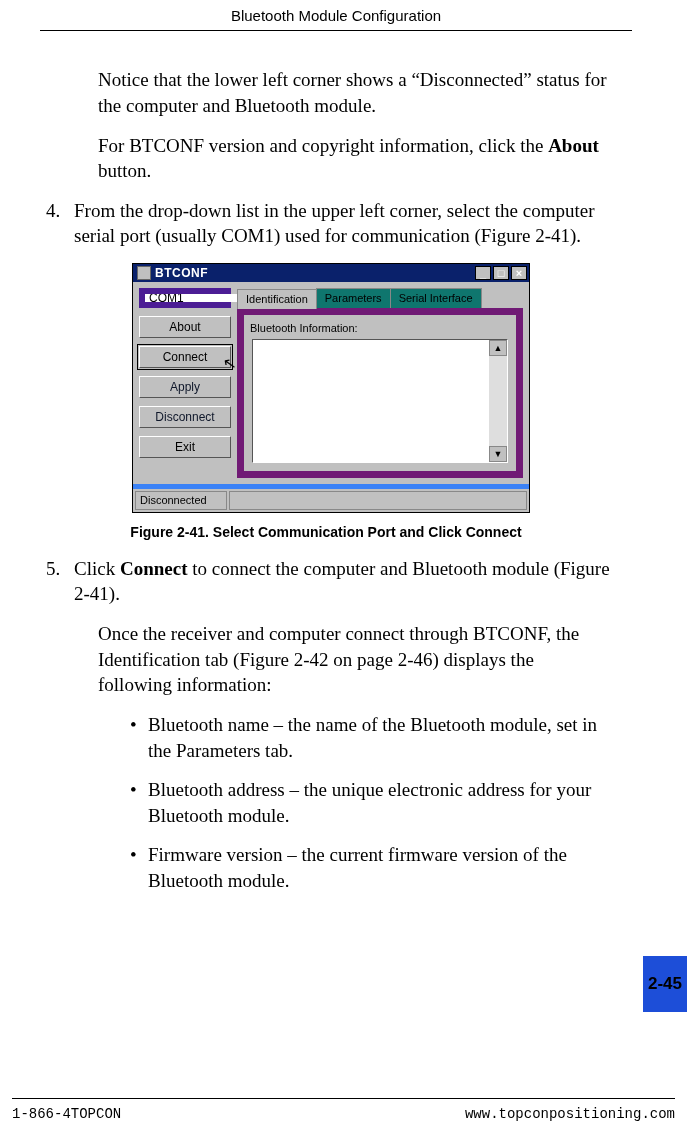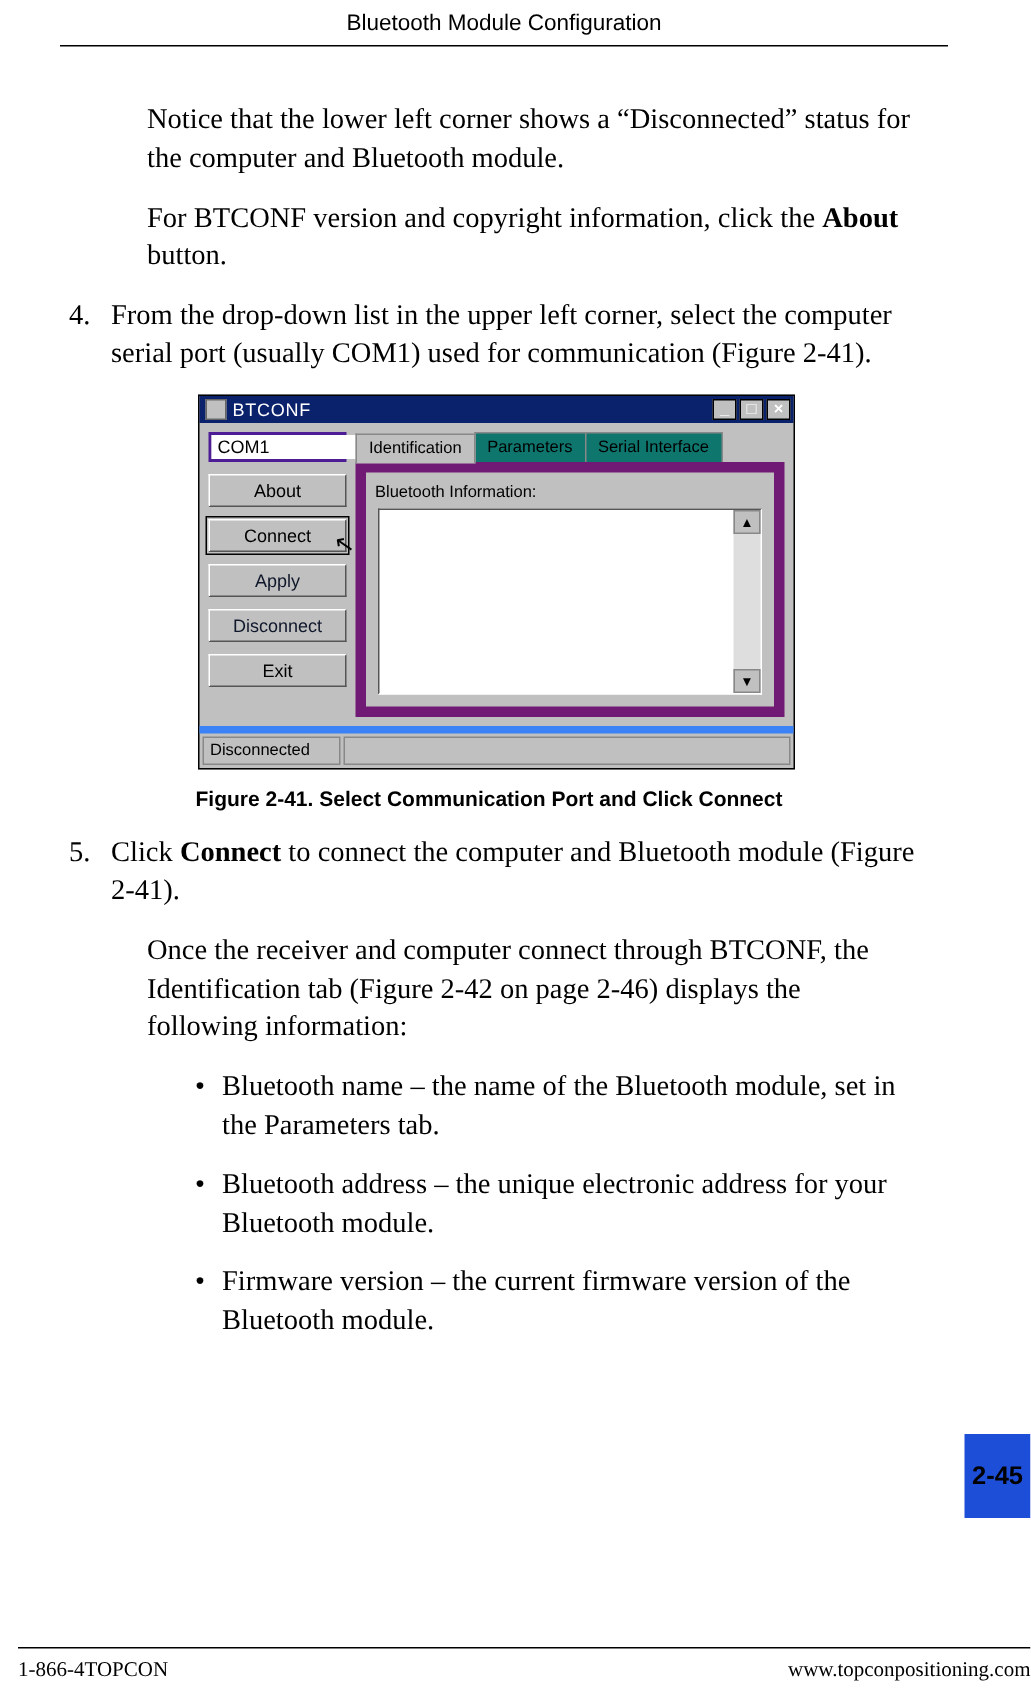--- a/index.html
+++ b/index.html
@@ -84,21 +84,21 @@
       height: 18px;
     }
     .title-icon {
       width: 14px; height: 14px;
       background: #c0c0c0;
       border: 1px solid #666;
       margin-right: 4px;
     }
     .title-text {
       flex: 1;
-      font-weight: normal;
+      font-weight: bold;
       font-size: 12px;
       letter-spacing: 0.5px;
     }
     .title-btns { display: flex; gap: 2px; }
     .tbtn {
       width: 16px; height: 14px;
       background: #c0c0c0;
       border: 1px solid #000;
       display: flex; align-items: center; justify-content: center;
       font-size: 11px; font-weight: bold; line-height: 1;
@@ -109,21 +109,21 @@
       gap: 6px;
     }
     .left-col {
       width: 92px;
       display: flex;
       flex-direction: column;
       gap: 8px;
     }
     .combo {
       display: flex;
-      border: 2px solid #4c1d95;
+      border: 6px solid #4c1d95;
       background: #a21caf;
       height: 20px;
     }
     .combo-input {
       flex: 1;
       border: none;
       font-size: 12px;
       padding: 1px 4px;
       font-family: Arial;
       background: #fff;
@@ -239,22 +239,22 @@
       align-items: center;
       justify-content: center;
       font-family: Arial, Helvetica, sans-serif;
       font-weight: bold;
       font-size: 17px;
     }
 
     .footer {
       position: absolute;
       bottom: 0; left: 0; right: 0;
-      padding: 0 0 10px 12px;
-      font-family: Liberation Serif, serif;
+      padding: 0 12px 10px 12px;
+      font-family: Liberation Mono, monospace;
       font-size: 14px;
     }
     .foot-rule {
       border: none;
       border-top: 1.5px solid #000;
       margin-bottom: 6px;
     }
     .foot-row {
       display: flex;
       justify-content: space-between;

